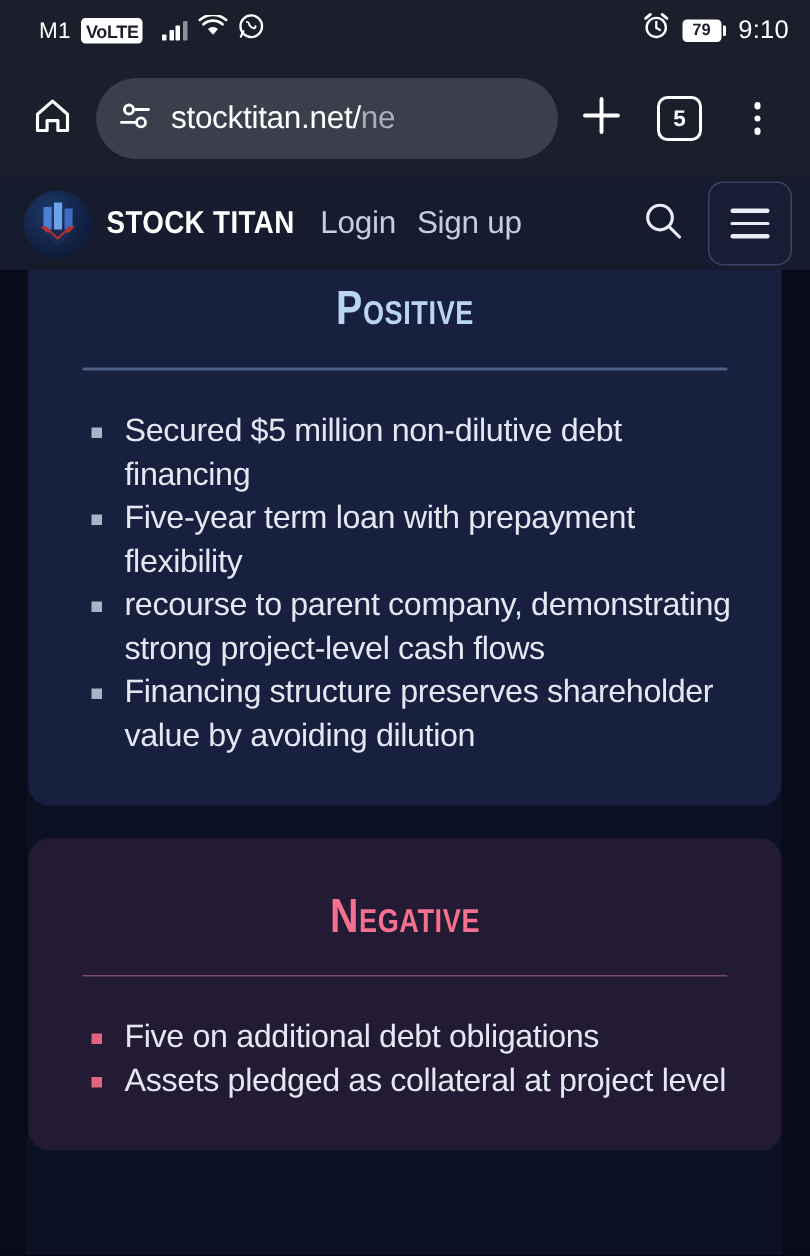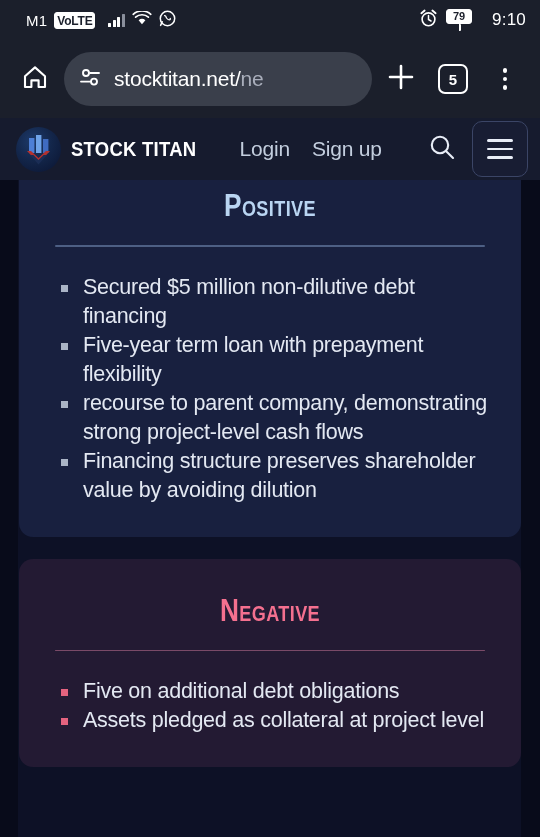--- a/index.html
+++ b/index.html
@@ -74,21 +74,20 @@
 
   .status-right {
     margin-left: auto;
     display: flex;
     align-items: center;
     gap: 8px;
   }
   .battery {
     display: flex;
     align-items: center;
-    flex-direction: column;
   }
   .battery-body {
     border: 1.5px solid #ffffff;
     border-radius: 3px;
     padding: 1px 4px;
     font-size: 11px;
     font-weight: bold;
     line-height: 1;
     color: #1b1f2b;
     background: #ffffff;
@@ -99,21 +98,20 @@
     width: 2px;
     height: 7px;
     background: #ffffff;
     margin-left: 1.5px;
     border-radius: 0 1px 1px 0;
   }
   .clock {
     font-size: 17px;
     color: #ffffff;
     letter-spacing: 0.2px;
-    margin-left: 12px;
   }
 
   
   .browser-bar {
     height: 78px;
     background: #1b1f2b;
     display: flex;
     align-items: center;
     padding: 0 12px;
     gap: 6px;
@@ -205,22 +203,21 @@
     color: #ffffff;
     letter-spacing: 0.3px;
     font-family: "Liberation Sans Narrow", "Liberation Sans", sans-serif;
     transform: scaleX(0.88);
     transform-origin: left center;
     white-space: nowrap;
   }
   .nav-links {
     display: flex;
     align-items: center;
-    gap: 22px;
-    margin-left: 26px;
+    gap: 14px;
     text-align: center;
   }
   .nav-link {
     font-size: 21px;
     color: #c3cede;
     white-space: nowrap;
     letter-spacing: -0.2px;
   }
   .header-actions {
     margin-left: auto;

